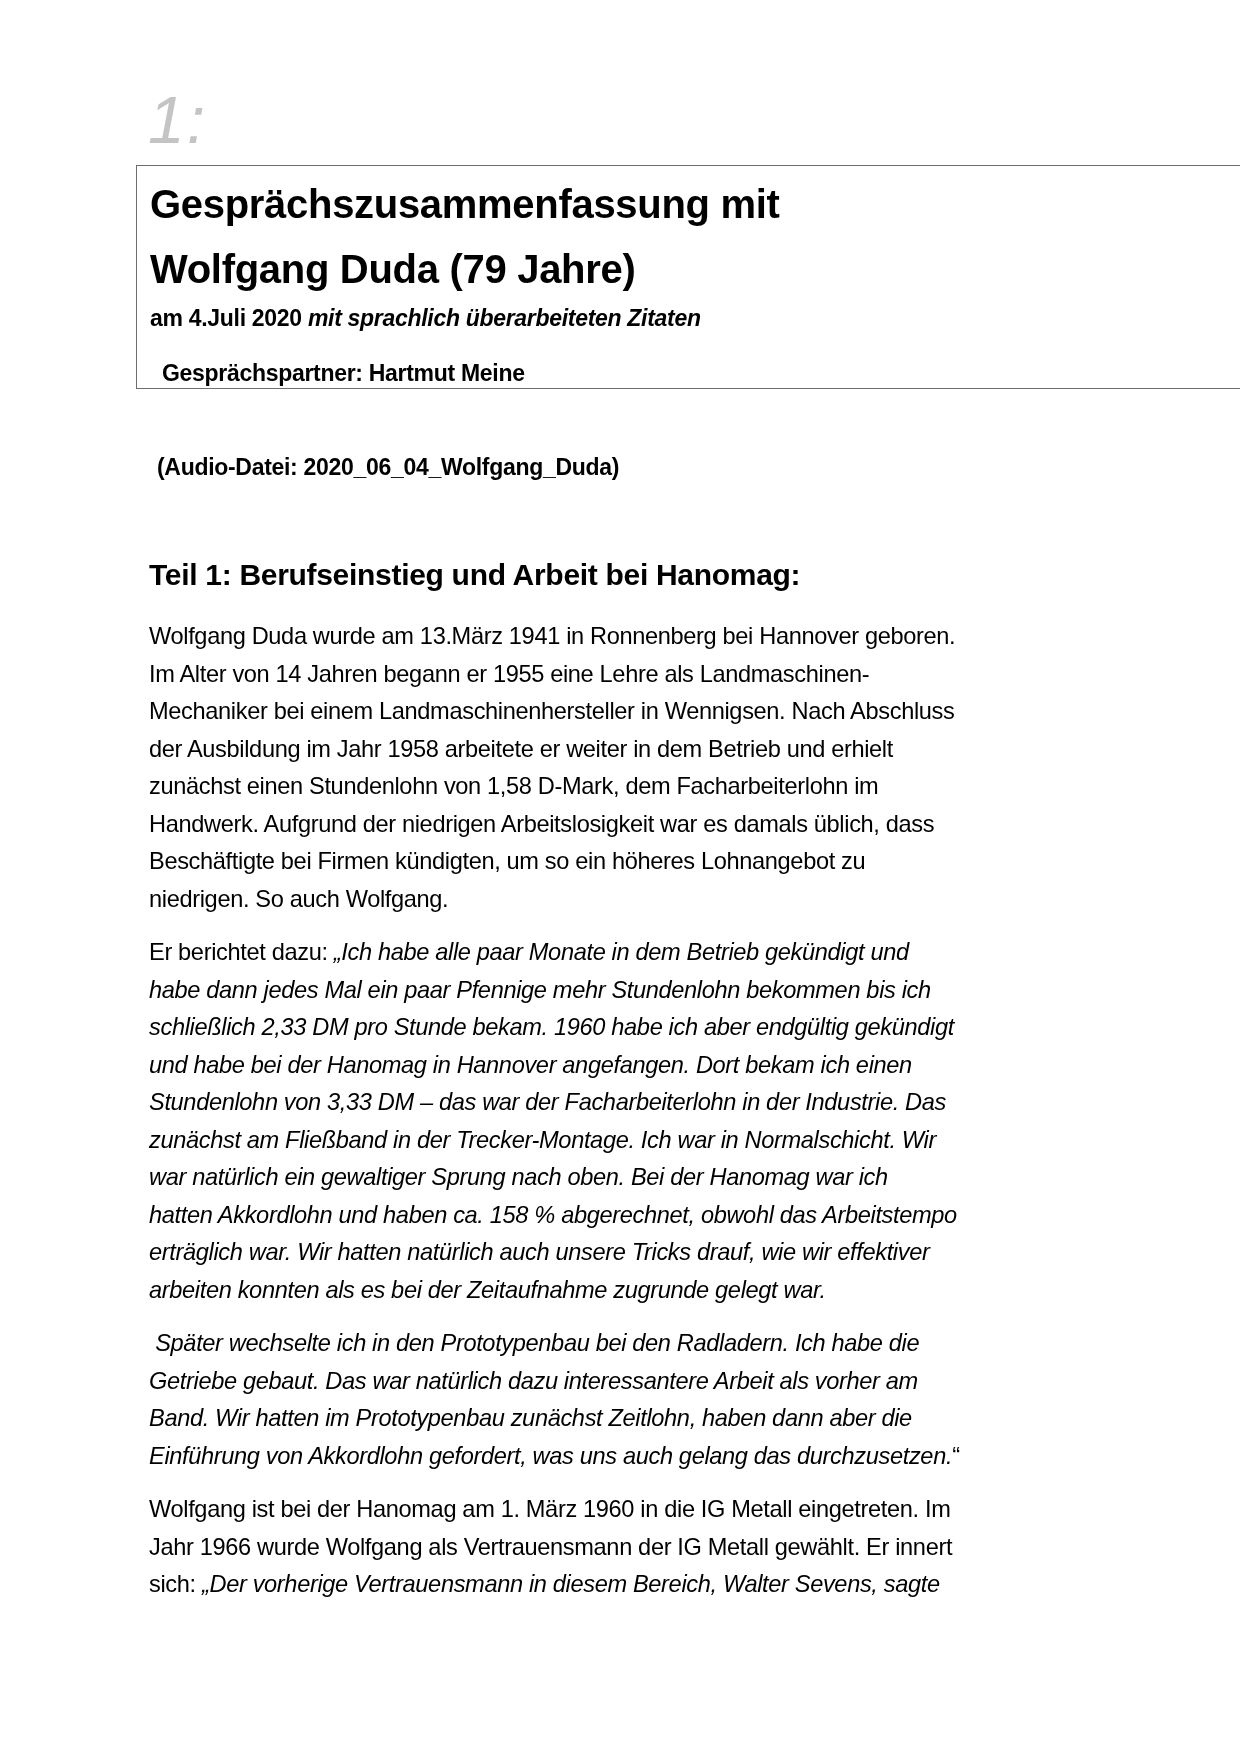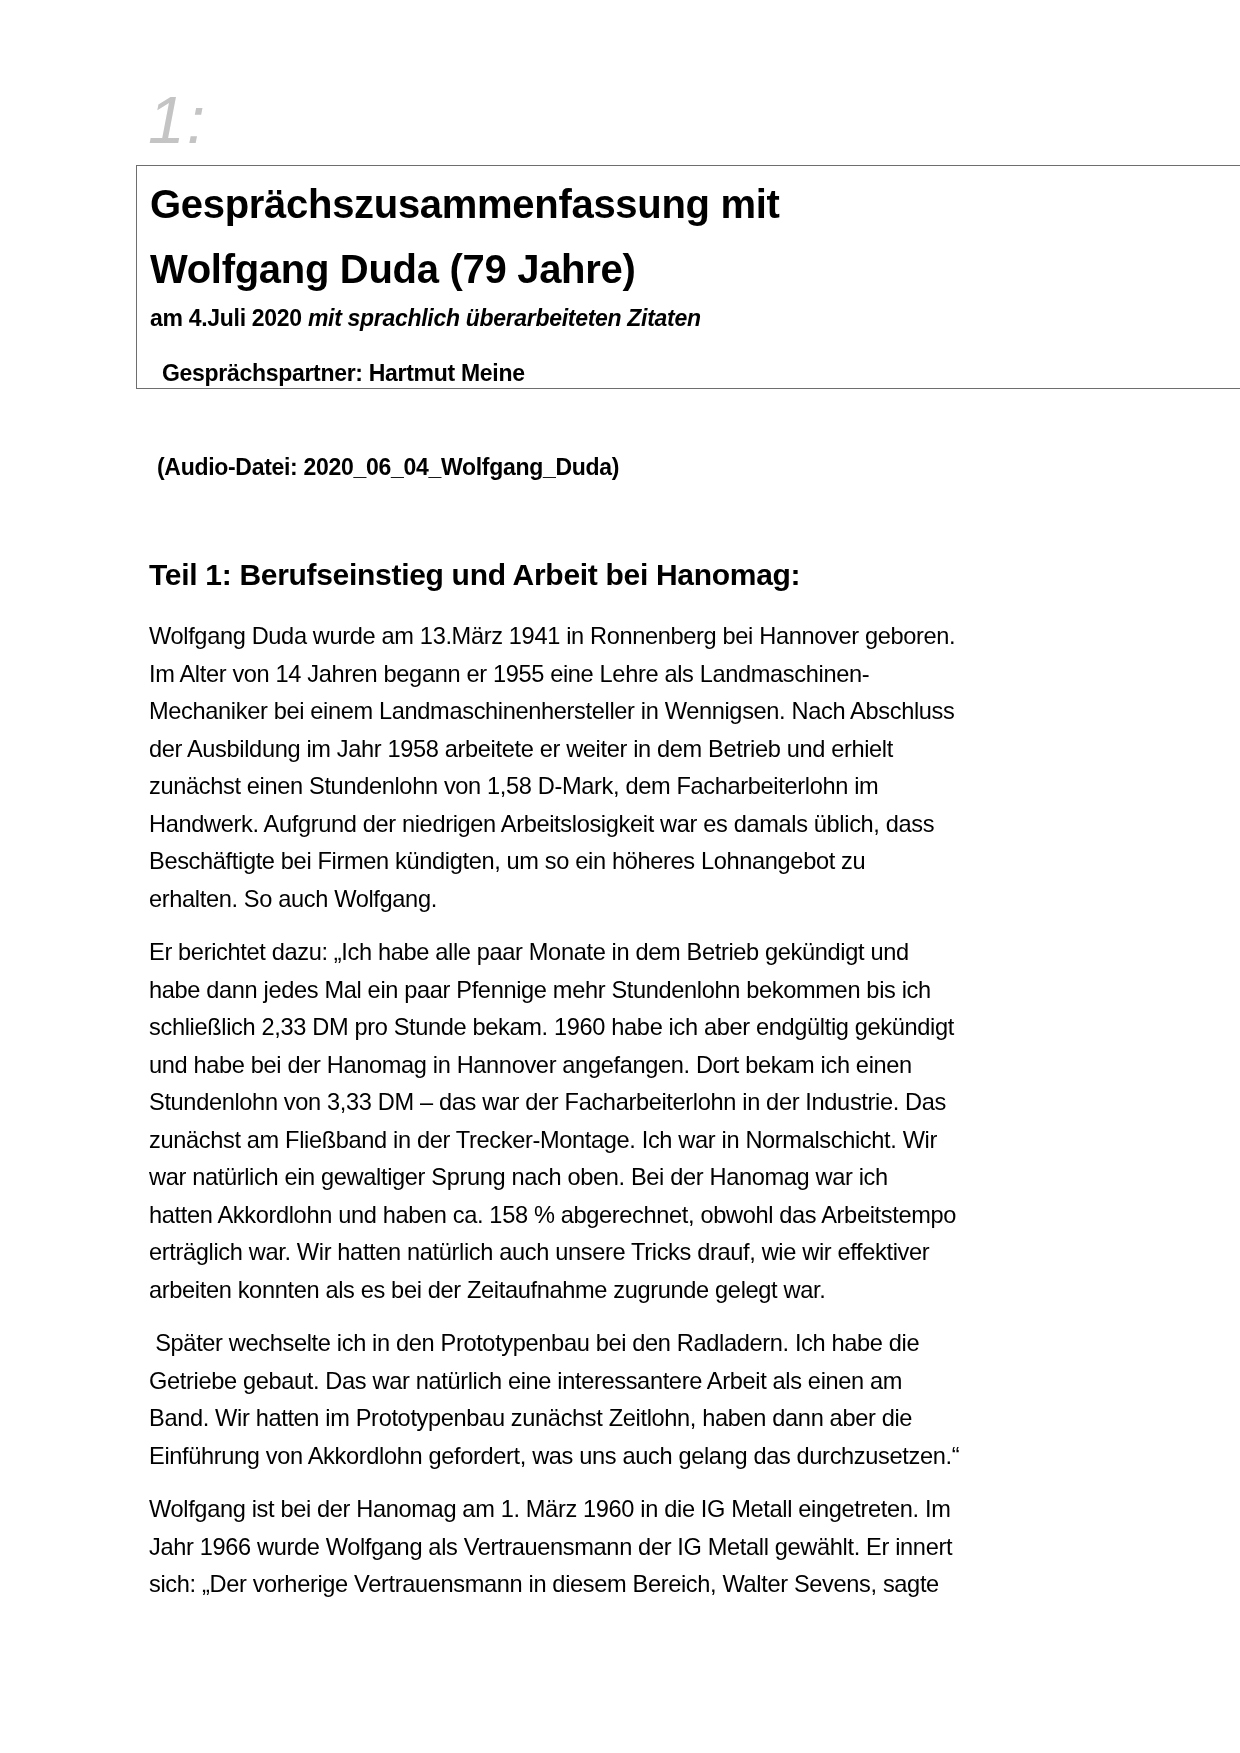--- a/index.html
+++ b/index.html
@@ -100,21 +100,21 @@
       letter-spacing: -0.35px;
       margin-top: 6px;
     }
     .para {
       margin: 0 0 16px 0;
     }
     .line {
       display: block;
       white-space: nowrap;
     }
-    .ital { }
+    .ital { font-style: italic; }
   </style>
 </head>
 <body>
 
 <div class="page-number">1:</div>
 
 <div class="title-box">
   <div class="title-line l1">Gesprächszusammenfassung mit</div>
   <div class="title-line l2">Wolfgang Duda (79 Jahre)</div>
   <div class="subtitle"><span>am 4.Juli 2020 </span><span class="ital">mit sprachlich überarbeiteten Zitaten</span></div>
@@ -127,39 +127,39 @@
 
 <div class="body-text">
   <div class="para">
     <span class="line">Wolfgang Duda wurde am 13.März 1941 in Ronnenberg bei Hannover geboren.</span>
     <span class="line">Im Alter von 14 Jahren begann er 1955 eine Lehre als Landmaschinen-</span>
     <span class="line">Mechaniker bei einem Landmaschinenhersteller in Wennigsen. Nach Abschluss</span>
     <span class="line">der Ausbildung im Jahr 1958 arbeitete er weiter in dem Betrieb und erhielt</span>
     <span class="line">zunächst einen Stundenlohn von 1,58 D-Mark, dem Facharbeiterlohn im</span>
     <span class="line">Handwerk. Aufgrund der niedrigen Arbeitslosigkeit war es damals üblich, dass</span>
     <span class="line">Beschäftigte bei Firmen kündigten, um so ein höheres Lohnangebot zu</span>
-    <span class="line">erhalten. So auch Wolfgang.</span>
+    <span class="line">niedrigen. So auch Wolfgang.</span>
   </div>
 
   <div class="para">
     <span class="line"><span>Er berichtet dazu: </span><span class="ital">„Ich habe alle paar Monate in dem Betrieb gekündigt und</span></span>
     <span class="line ital">habe dann jedes Mal ein paar Pfennige mehr Stundenlohn bekommen bis ich</span>
     <span class="line ital">schließlich 2,33 DM pro Stunde bekam. 1960 habe ich aber endgültig gekündigt</span>
     <span class="line ital">und habe bei der Hanomag in Hannover angefangen. Dort bekam ich einen</span>
     <span class="line ital">Stundenlohn von 3,33 DM – das war der Facharbeiterlohn in der Industrie. Das</span>
     <span class="line ital">zunächst am Fließband in der Trecker-Montage. Ich war in Normalschicht. Wir</span>
     <span class="line ital">war natürlich ein gewaltiger Sprung nach oben. Bei der Hanomag war ich</span>
     <span class="line ital">hatten Akkordlohn und haben ca. 158 % abgerechnet, obwohl das Arbeitstempo</span>
     <span class="line ital">erträglich war. Wir hatten natürlich auch unsere Tricks drauf, wie wir effektiver</span>
     <span class="line ital">arbeiten konnten als es bei der Zeitaufnahme zugrunde gelegt war.</span>
   </div>
 
   <div class="para">
     <span class="line ital" style="white-space: pre;"> Später wechselte ich in den Prototypenbau bei den Radladern. Ich habe die</span>
-    <span class="line ital">Getriebe gebaut. Das war natürlich eine interessantere Arbeit als einen am</span>
+    <span class="line ital">Getriebe gebaut. Das war natürlich dazu interessantere Arbeit als vorher am</span>
     <span class="line ital">Band. Wir hatten im Prototypenbau zunächst Zeitlohn, haben dann aber die</span>
     <span class="line"><span class="ital">Einführung von Akkordlohn gefordert, was uns auch gelang das durchzusetzen.</span><span>“</span></span>
   </div>
 
   <div class="para">
     <span class="line">Wolfgang ist bei der Hanomag am 1. März 1960 in die IG Metall eingetreten. Im</span>
     <span class="line">Jahr 1966 wurde Wolfgang als Vertrauensmann der IG Metall gewählt. Er innert</span>
     <span class="line"><span>sich: </span><span class="ital">„Der vorherige Vertrauensmann in diesem Bereich, Walter Sevens, sagte</span></span>
   </div>
 </div>

